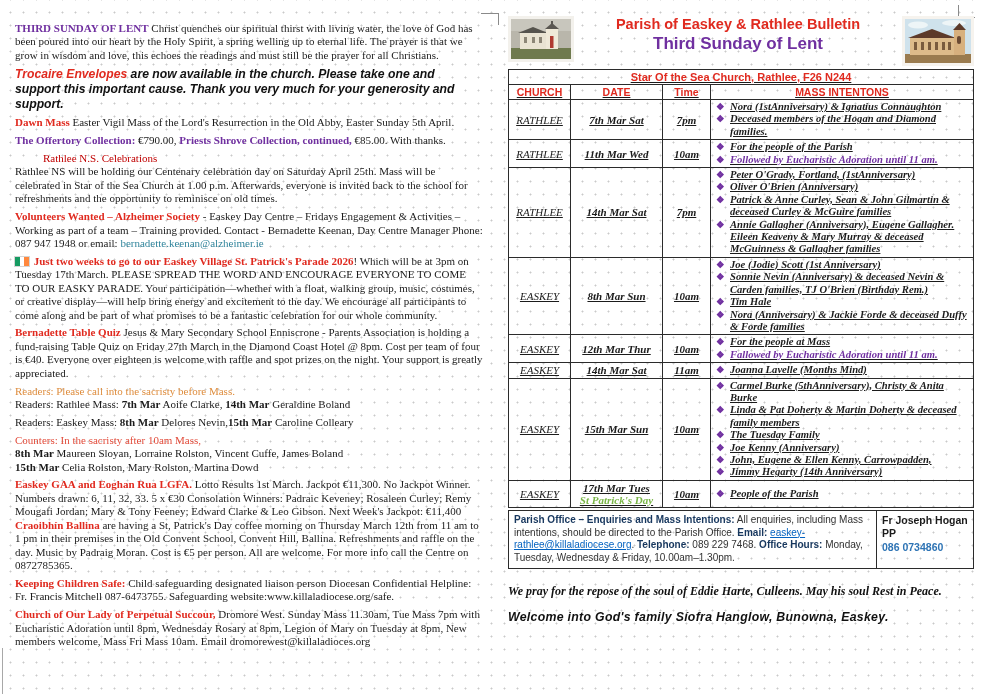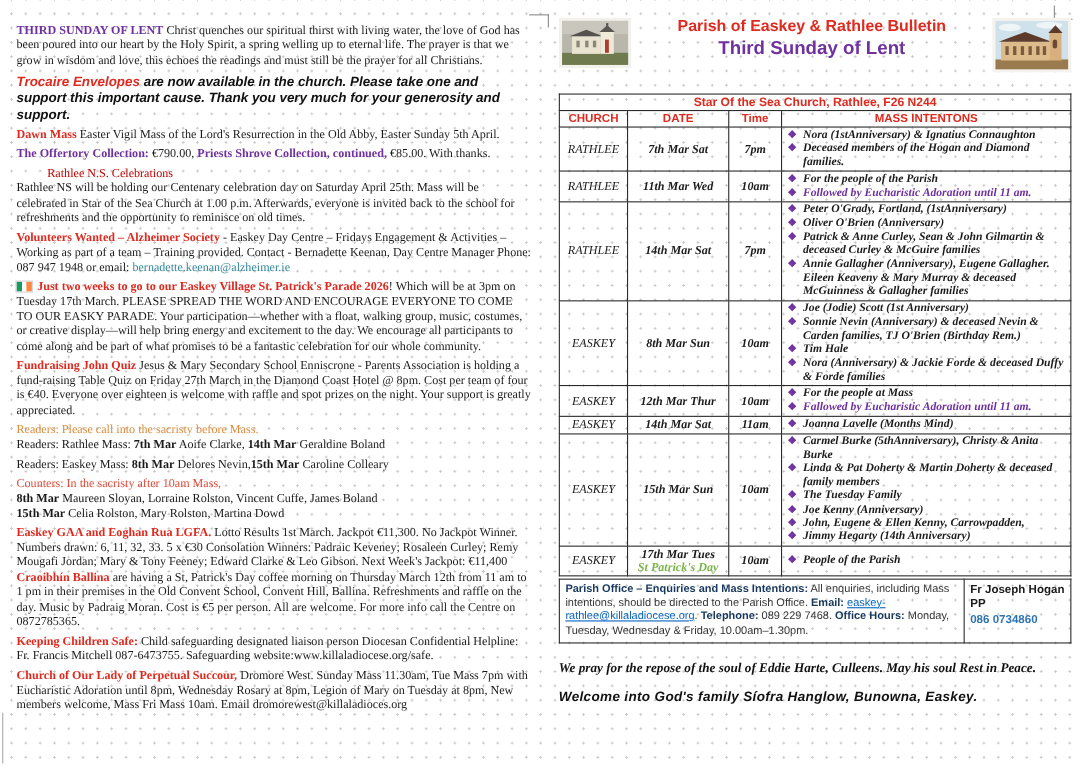--- a/index.html
+++ b/index.html
@@ -27,21 +27,21 @@
   .flag i{display:block;width:4.66px;height:9px;float:left;}
   .fg{background:#169b62;}.fw{background:#fff;}.fo{background:#ff883e;}
 
   .right-page{position:absolute;left:508px;top:16px;width:466px;}
   .r-header{display:flex;justify-content:space-between;}
   .titles{text-align:center;flex:1;padding:0 6px;}
   .t1{font:bold 14.5px "Liberation Sans",sans-serif;color:#E02A1F;}
   .t2{font:bold 17px "Liberation Sans",sans-serif;color:#7030A0;margin-top:2px;}
   .church-img{display:block;}
 
-  table.mass{border-collapse:collapse;width:100%;margin-top:19px;background:transparent;}
+  table.mass{border-collapse:collapse;width:100%;margin-top:3px;background:transparent;text-decoration:underline;}
   table.mass td,table.mass th{border:1.2px solid #2b2b2b;padding:1px 4px;vertical-align:middle;}
   .sec-header{color:#E02A1F;font:bold 11px "Liberation Sans",sans-serif;text-align:center;padding:1px 2px;}
   th.col-h{color:#E02A1F;font:bold 10.5px "Liberation Sans",sans-serif;text-align:center;padding:1px 2px;}
   td.c-church{font:italic 11px "Liberation Serif",serif;text-align:center;}
   td.c-date{font:bold italic 11px "Liberation Serif",serif;text-align:center;}
   td.c-time{font:bold italic 11px "Liberation Serif",serif;text-align:center;}
   td.c-int{font:bold italic 10.6px/12.4px "Liberation Serif",serif;vertical-align:middle;padding:2px 4px;}
   .intent{position:relative;padding-left:15px;}
   .intent .b{position:absolute;left:1px;top:0;color:#7030A0;font-size:9.5px;font-style:normal;}
   .intent.purple{color:#7030A0;}
@@ -67,21 +67,21 @@
 <div class="left-page">
   <div>
       <p class="para"><span class="purple-bold">THIRD SUNDAY OF LENT</span><span> Christ quenches our spiritual thirst with living water, the love of God has been poured into our heart by the Holy Spirit, a spring welling up to eternal life. The prayer is that we grow in wisdom and love, this echoes the readings and must still be the prayer for all Christians.</span></p>
       <p class="para sans-bi"><span class="red-bi">Trocaire Envelopes</span><span> are now available in the church. Please take one and support this important cause. Thank you very much for your generosity and support.</span></p>
       <p class="para"><span class="red-bold">Dawn Mass</span><span> Easter Vigil Mass of the Lord's Resurrection in the Old Abby, Easter Sunday 5th April.</span></p>
       <p class="para"><span class="purple-bold">The Offertory Collection:</span><span> €790.00, </span><span class="purple-bold">Priests Shrove Collection, continued,</span><span> €85.00. With thanks.</span></p>
       <p class="para tight"><span class="darkred-bold">Rathlee N.S. Celebrations</span></p>
       <p class="para"><span>Rathlee NS will be holding our Centenary celebration day on Saturday April 25th. Mass will be celebrated in Star of the Sea Church at 1.00 p.m. Afterwards, everyone is invited back to the school for refreshments and the opportunity to reminisce on old times.</span></p>
       <p class="para"><span class="red-bold">Volunteers Wanted – Alzheimer Society</span><span> - Easkey Day Centre – Fridays Engagement &amp; Activities – Working as part of a team – Training provided. Contact - Bernadette Keenan, Day Centre Manager Phone: 087 947 1948 or email: </span><span class="link-teal">bernadette.keenan@alzheimer.ie</span></p>
       <p class="para"><span class="flag"><i class="fg"></i><i class="fw"></i><i class="fo"></i></span><span class="red-bold"> Just two weeks to go to our Easkey Village St. Patrick's Parade 2026</span><span>! Which will be at 3pm on Tuesday 17th March. PLEASE SPREAD THE WORD AND ENCOURAGE EVERYONE TO COME TO OUR EASKY PARADE. Your participation—whether with a float, walking group, music, costumes, or creative display—will help bring energy and excitement to the day. We encourage all participants to come along and be part of what promises to be a fantastic celebration for our whole community.</span></p>
-      <p class="para"><span class="red-bold">Fundraising John Quiz</span><span> Jesus &amp; Mary Secondary School Enniscrone - Parents Association is holding a fund-raising Table Quiz on Friday 27th March in the Diamond Coast Hotel @ 8pm. Cost per team of four is €40. Everyone over eighteen is welcome with raffle and spot prizes on the night. Your support is greatly appreciated.</span></p>
+      <p class="para"><span class="red-bold">Bernadette Table Quiz</span><span> Jesus &amp; Mary Secondary School Enniscrone - Parents Association is holding a fund-raising Table Quiz on Friday 27th March in the Diamond Coast Hotel @ 8pm. Cost per team of four is €40. Everyone over eighteen is welcome with raffle and spot prizes on the night. Your support is greatly appreciated.</span></p>
       <p class="para tight"><span class="orange">Readers: Please call into the sacristy before Mass.</span></p>
       <p class="para"><span>Readers: Rathlee Mass: </span><span class="bold">7th Mar</span><span> Aoife Clarke, </span><span class="bold">14th Mar</span><span> Geraldine Boland</span></p>
       <p class="para"><span>Readers: Easkey Mass:  </span><span class="bold">8th Mar</span><span> Delores Nevin,</span><span class="bold">15th Mar</span><span> Caroline Colleary</span></p>
       <p class="para tight"><span class="red-orange">Counters: In the sacristy after 10am Mass,</span></p>
       <p class="para tight"><span class="bold">8th Mar</span><span> Maureen Sloyan, Lorraine Rolston, Vincent Cuffe, James Boland</span></p>
       <p class="para"><span class="bold">15th Mar</span><span> Celia Rolston, Mary Rolston, Martina Dowd</span></p>
       <p class="para tight"><span class="red-bold">Easkey GAA and Eoghan Rua LGFA.</span><span> Lotto Results 1st March. Jackpot €11,300. No Jackpot Winner. Numbers drawn: 6, 11, 32, 33. 5 x €30 Consolation Winners: Padraic Keveney; Rosaleen Curley; Remy Mougafi Jordan; Mary &amp; Tony Feeney; Edward Clarke &amp; Leo Gibson. Next Week's Jackpot: €11,400</span></p>
       <p class="para"><span class="red-bold">Craoibhín Ballina</span><span> are having a St, Patrick's Day coffee morning on Thursday March 12th from 11 am to 1 pm in their premises in the Old Convent School, Convent Hill, Ballina. Refreshments and raffle on the day. Music by Padraig Moran. Cost is €5 per person. All are welcome. For more info call the Centre on 0872785365.</span></p>
       <p class="para"><span class="red-bold">Keeping Children Safe:</span><span> Child safeguarding designated liaison person Diocesan Confidential Helpline: Fr. Francis Mitchell 087-6473755. Safeguarding website:www.killaladiocese.org/safe.</span></p>
       <p class="para"><span class="red-bold">Church of Our Lady of Perpetual Succour,</span><span> Dromore West. Sunday Mass 11.30am, Tue Mass 7pm with Eucharistic Adoration until 8pm, Wednesday Rosary at 8pm, Legion of Mary on Tuesday at 8pm, New members welcome, Mass Fri Mass 10am. Email dromorewest@killaladioces.org</span></p>

